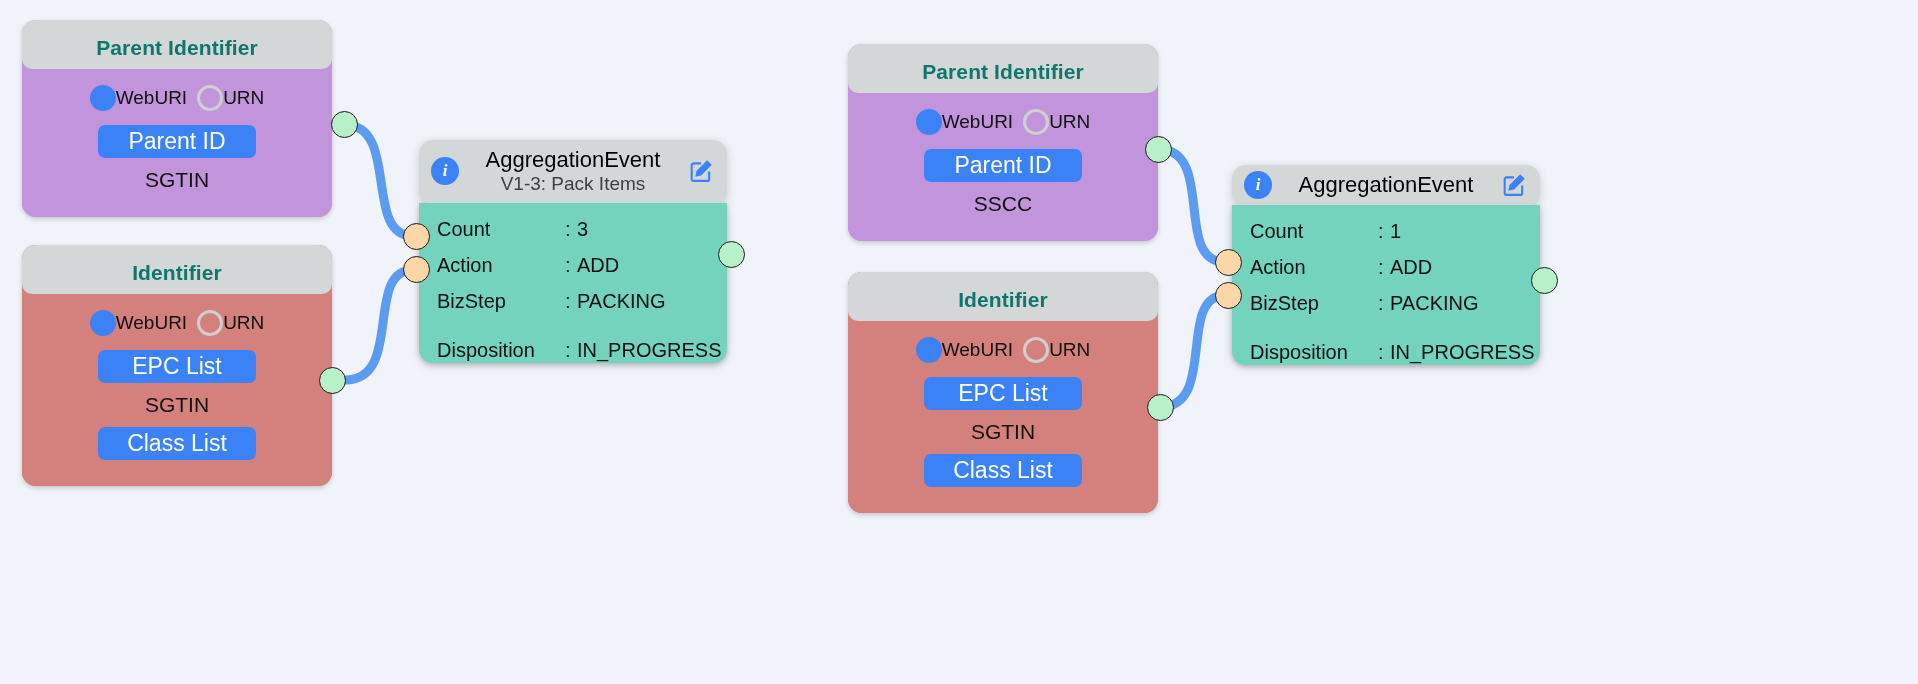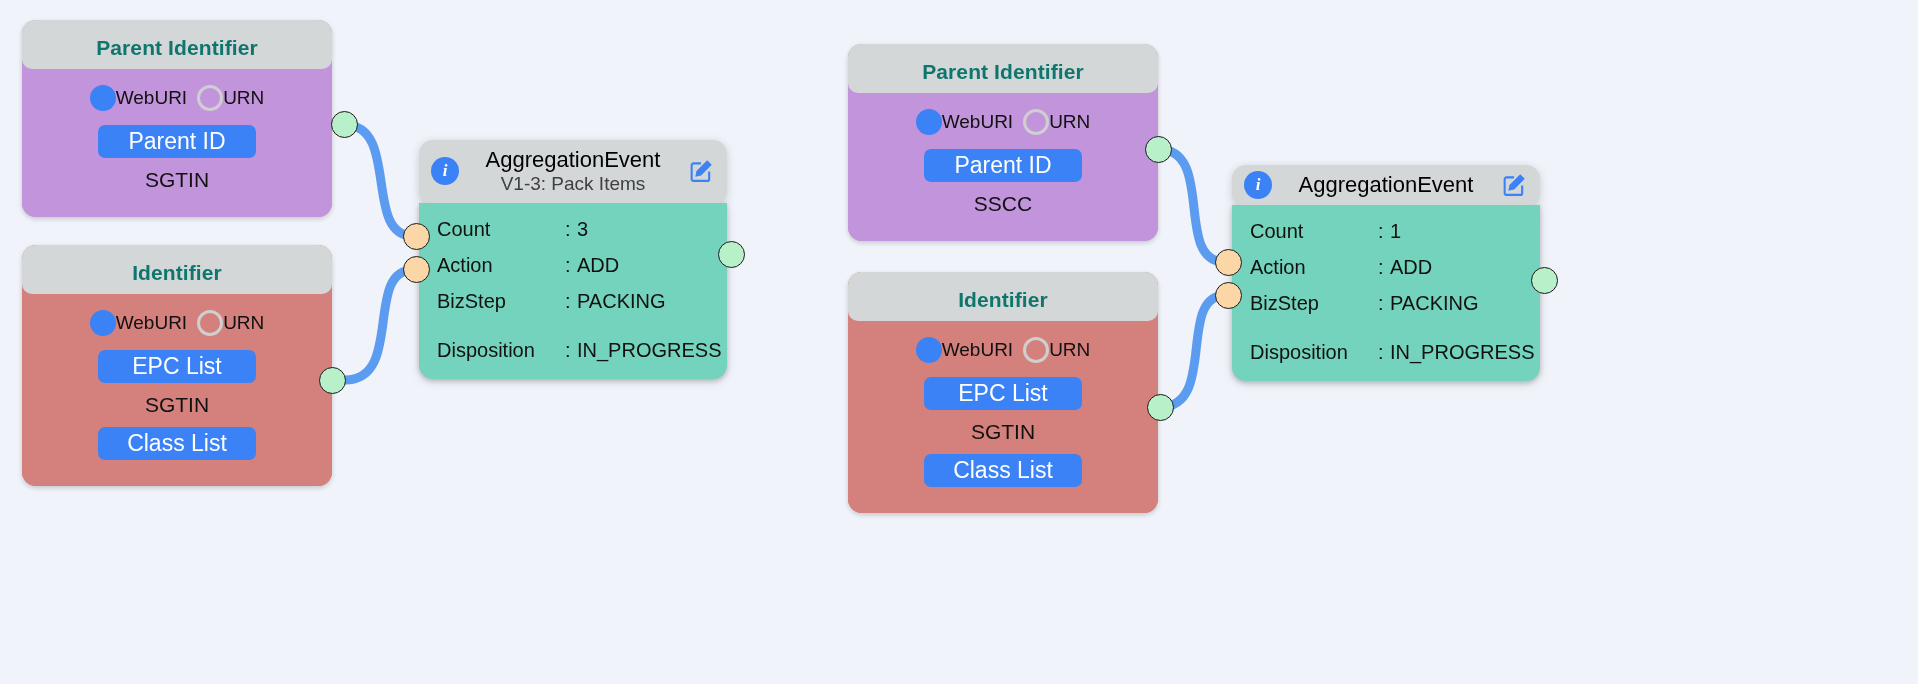--- a/index.html
+++ b/index.html
@@ -95,21 +95,21 @@
     display: flex; align-items: center; justify-content: center;
     font-family: "Liberation Serif", serif;
   }
   .edit-badge {
     position: absolute; right: 12px; top: 50%; transform: translateY(-50%);
     width: 28px; height: 28px; cursor: pointer;
   }
   .event-body {
     background: #74d3bc;
     border-radius: 0 0 14px 14px;
-    padding: 14px 0 16px 18px;
+    padding: 14px 0 0 18px;
     box-shadow: 0 2px 5px rgba(0,0,0,0.16);
   }
   .event-card { filter: drop-shadow(0 2px 4px rgba(0,0,0,0.16)); }
   .kv { display: flex; font-size: 20px; color: #111; margin: 0 0 11px 0; line-height: 1.25; }
   .kv:last-child { margin-bottom: 0; margin-top: 24px; }
   .kv .k { width: 128px; flex: 0 0 auto; }
   .kv .sep { width: 12px; flex: 0 0 auto; }
   .kv .v { white-space: nowrap; }
 
   

